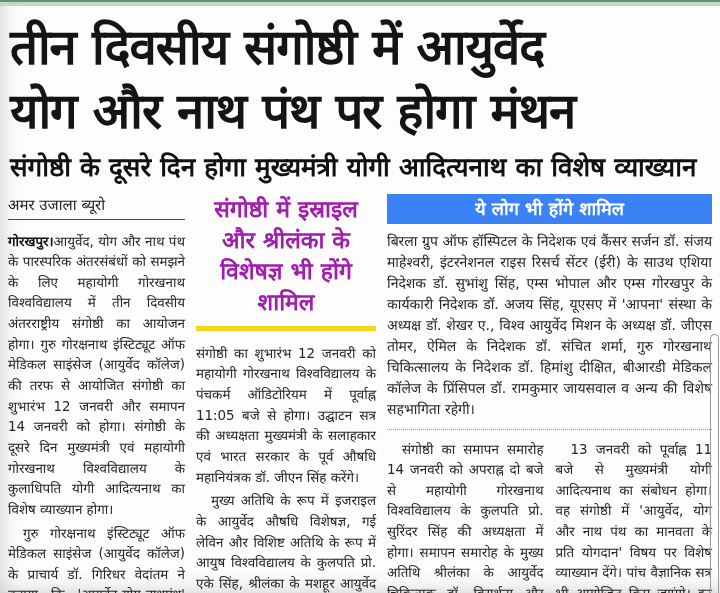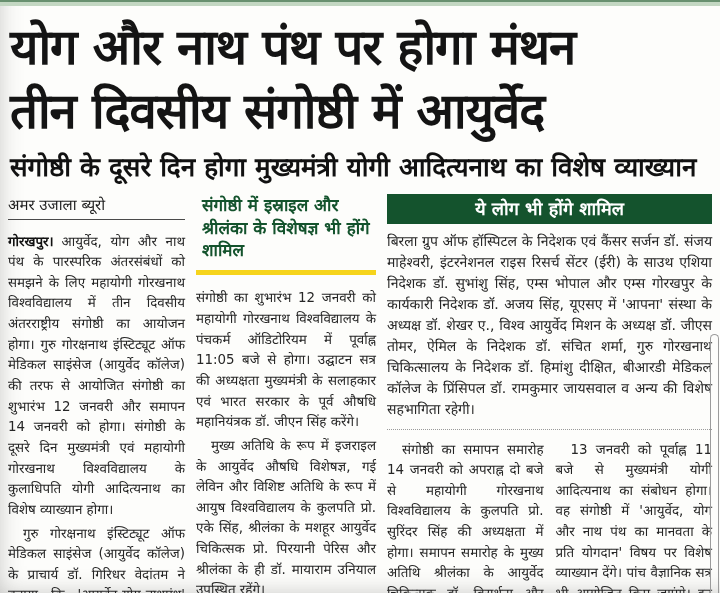--- a/index.html
+++ b/index.html
@@ -55,34 +55,34 @@
     margin: 0 0 12px 0;
   }
   .body-text {
     font-size: 13.4px;
     line-height: 1.54;
     color: #262626;
     text-align: justify;
     margin-bottom: 3px;
   }
   .indent { text-indent: 15px; }
-  .dateline { font-weight: bold; color: #111; margin-right: 8px; }
+  .dateline { font-weight: bold; color: #111; margin-right: 0; }
 
   .col2-heading {
-    font-size: 17px; font-weight: bold; color: #14532d;
-    line-height: 1.35;
+    font-size: 23px; font-weight: bold; color: #a21caf;
+    text-align: center; line-height: 1.35;
     padding: 0 6px;
   }
   .yellow-rule {
     height: 5px; background: #f6d41c;
     margin: 8px 0 13px 0;
   }
 
   .infobox-title {
-    background: #14532d;
+    background: #3b82f6;
     color: #ffffff;
     font-weight: bold;
     font-size: 18px;
     text-align: center;
     padding: 2px 0 4px 0;
   }
   .infobox-body {
     font-size: 14px; line-height: 1.5; color: #262626;
     text-align: justify;
     margin: 7px 0 0 0;
@@ -105,22 +105,22 @@
   }
 </style>
 </head>
 <body>
 
 <div class="page">
 
   <div class="top-strip"></div>
 
   <div class="headline">
+    <div>तीन दिवसीय संगोष्ठी में आयुर्वेद</div>
     <div>योग और नाथ पंथ पर होगा मंथन</div>
-    <div>तीन दिवसीय संगोष्ठी में आयुर्वेद</div>
   </div>
 
   <div class="subheadline">संगोष्ठी के दूसरे दिन होगा मुख्यमंत्री योगी आदित्यनाथ का विशेष व्याख्यान</div>
 
   <div class="content">
 
     <div class="col1">
       <div class="byline">अमर उजाला ब्यूरो</div>
       <hr class="byline-rule">
       <p class="body-text"><strong class="dateline">गोरखपुर।</strong><span>आयुर्वेद, योग और नाथ पंथ के पारस्परिक अंतरसंबंधों को समझने के लिए महायोगी गोरखनाथ विश्वविद्यालय में तीन दिवसीय अंतरराष्ट्रीय संगोष्ठी का आयोजन होगा। गुरु गोरक्षनाथ इंस्टिट्यूट ऑफ मेडिकल साइंसेज (आयुर्वेद कॉलेज) की तरफ से आयोजित संगोष्ठी का शुभारंभ 12 जनवरी और समापन 14 जनवरी को होगा। संगोष्ठी के दूसरे दिन मुख्यमंत्री एवं महायोगी गोरखनाथ विश्वविद्यालय के कुलाधिपति योगी आदित्यनाथ का विशेष व्याख्यान होगा।</span></p>

